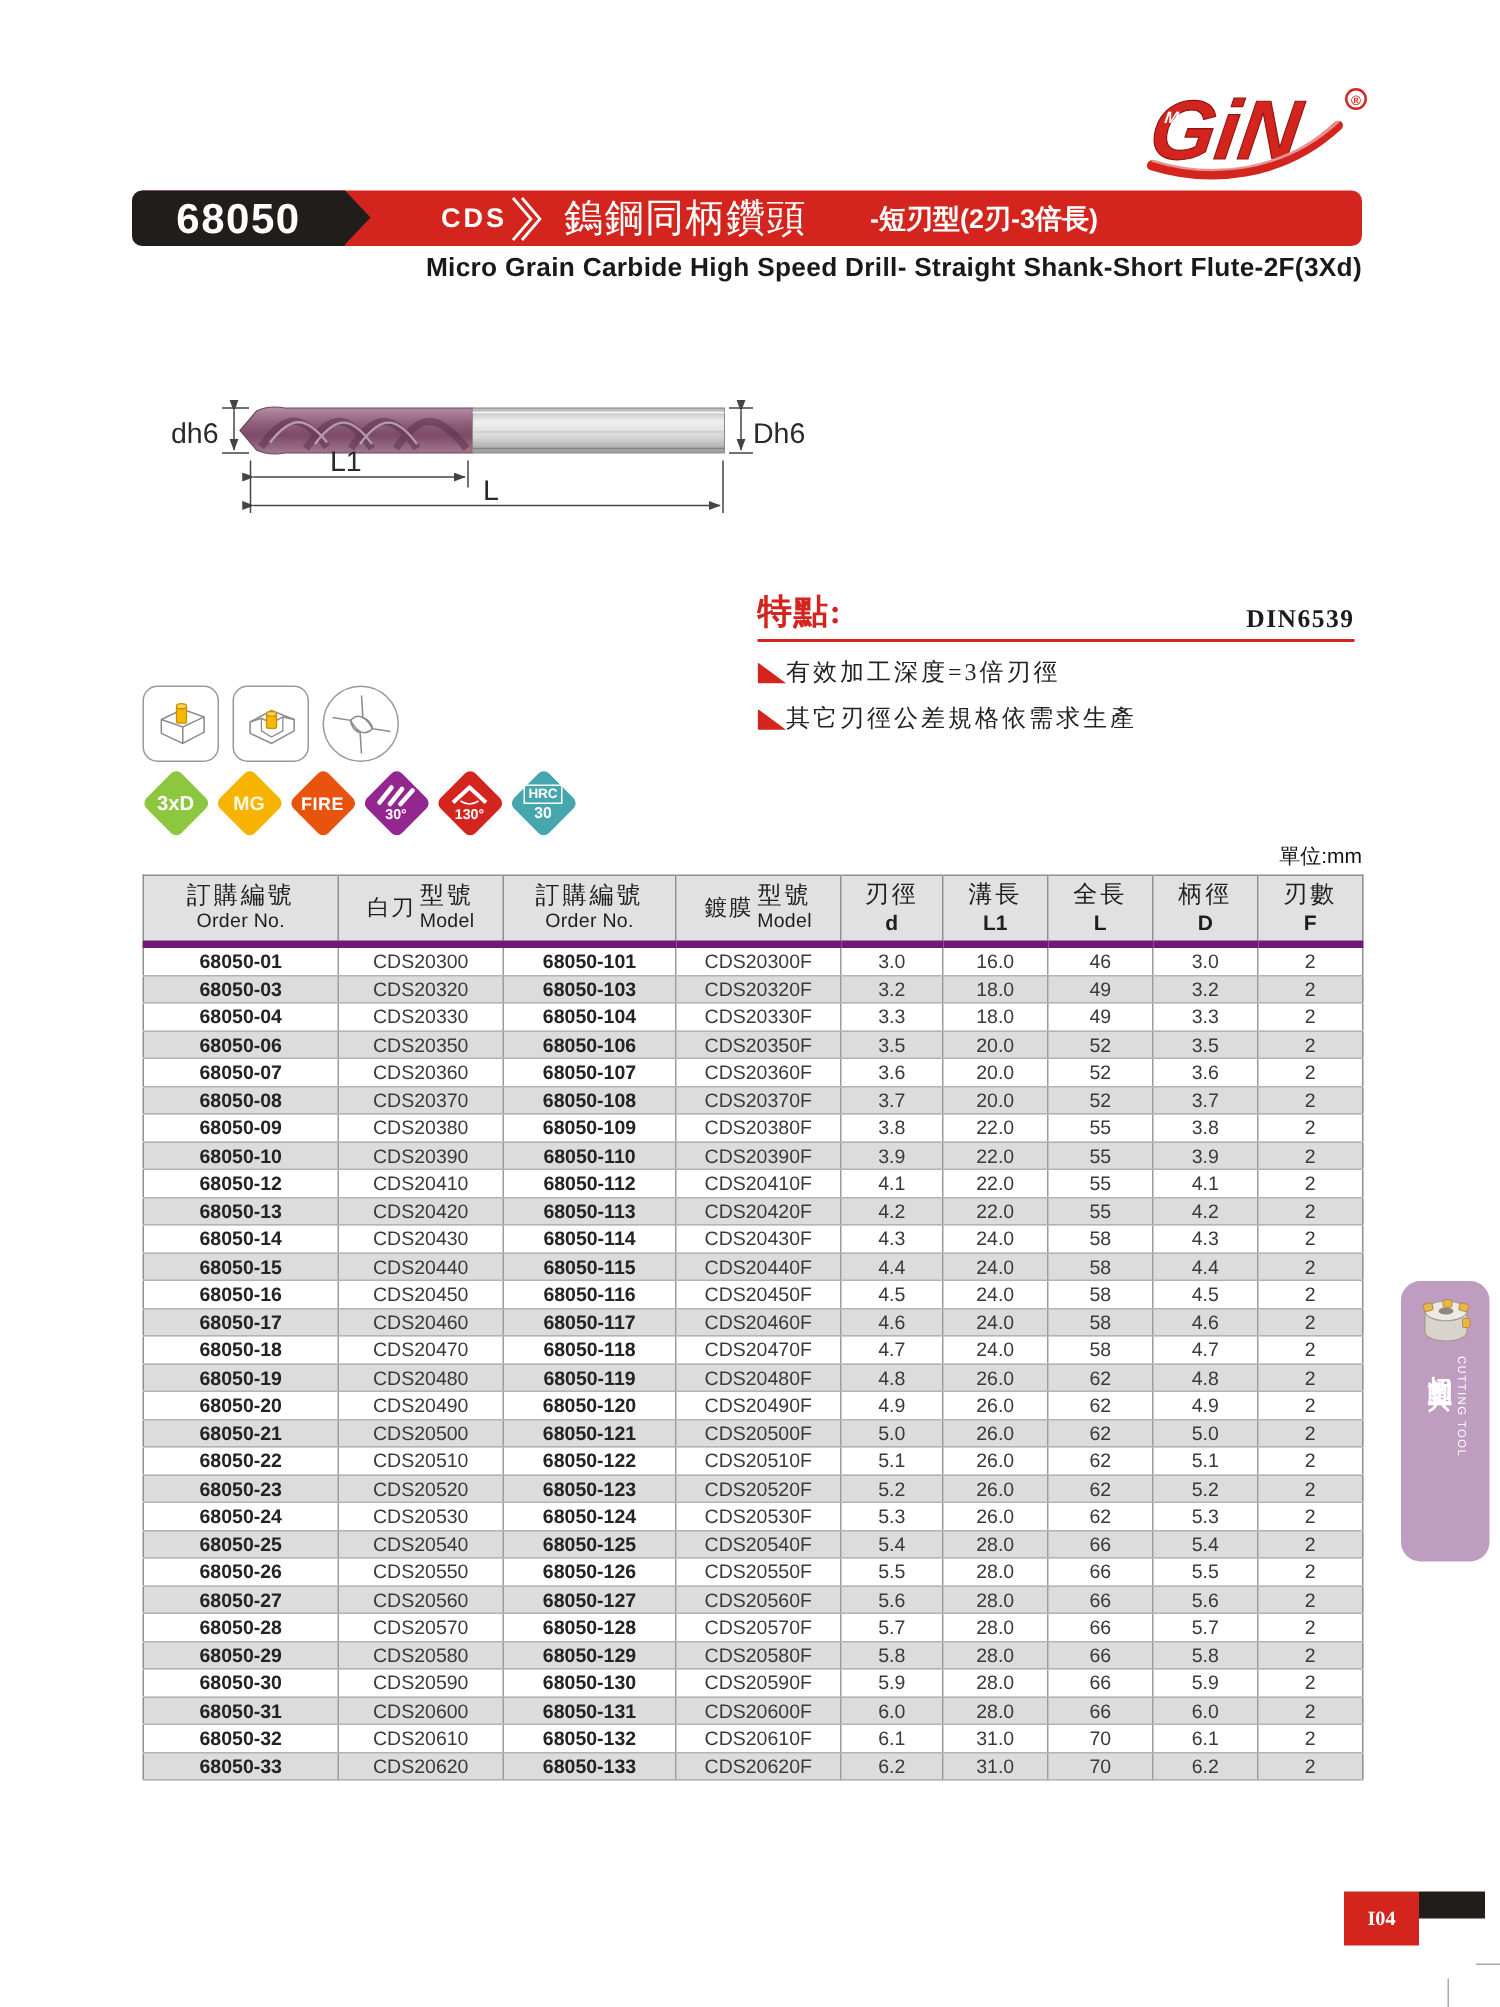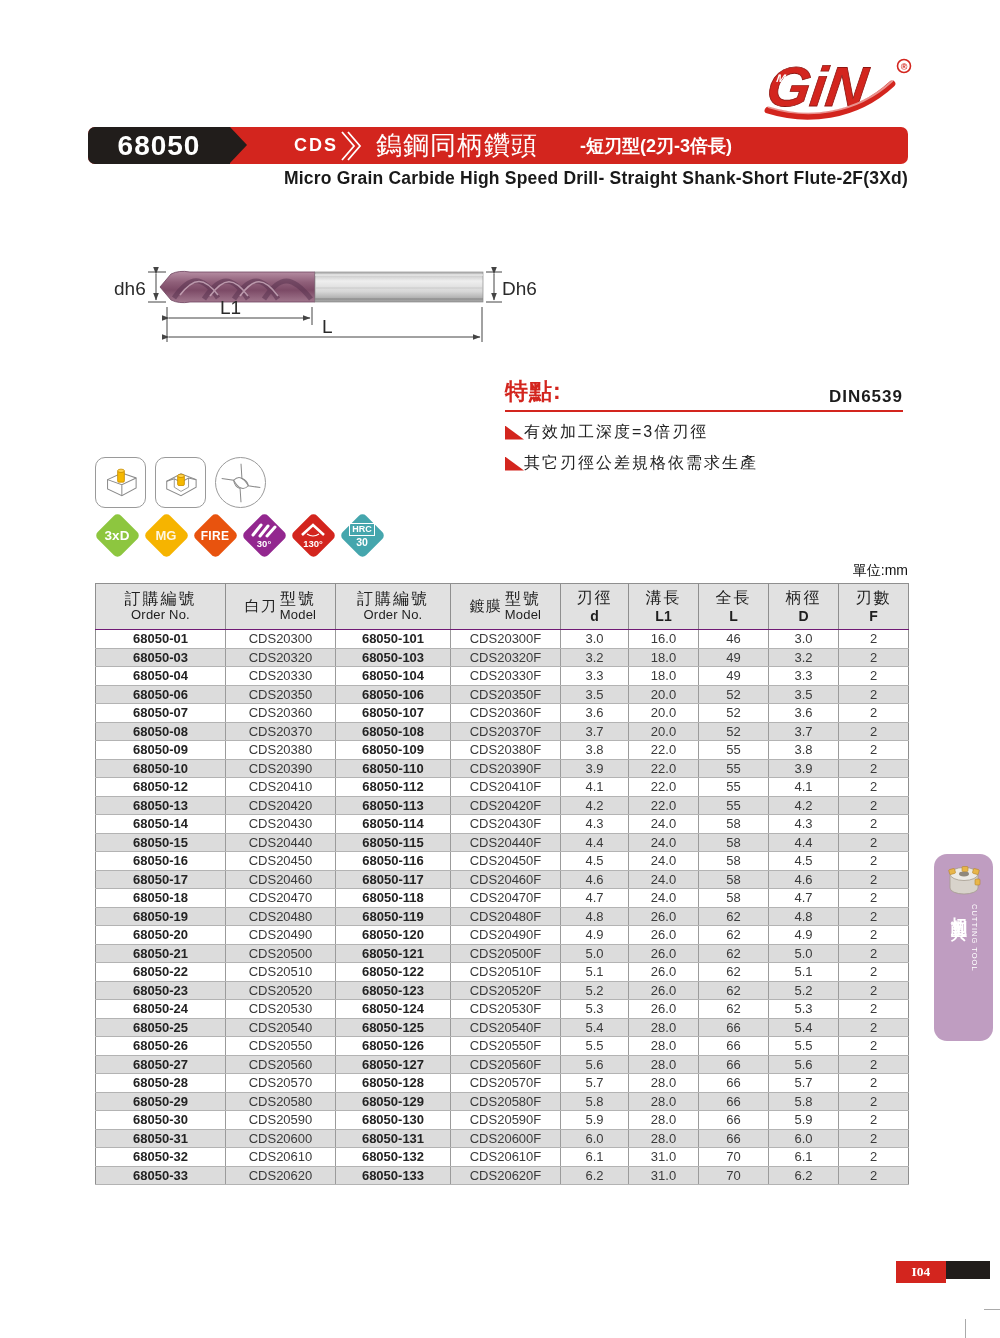--- a/index.html
+++ b/index.html
@@ -29,21 +29,21 @@
   .banner-title .zh-main { font-size:26px; font-weight:normal; letter-spacing:1px; }
   .banner-title .zh-sub { font-size:18px; font-weight:bold;margin-left:42px; }
 
   .subtitle { position:absolute; left:88px; top:168px; width:820px; text-align:right;
     font-size:17.5px; font-weight:bold; color:#191919; letter-spacing:.2px; }
 
   
   .diagram { position:absolute; left:100px; top:255px; }
 
   
-  .features { position:absolute; left:505px; top:376px; width:398px; }
+  .features { position:absolute; left:505px; top:392px; width:398px;font-family:Liberation Serif, serif; }
   .features-head { display:flex; justify-content:space-between; align-items:flex-end;
     border-bottom:2px solid #d3251e; padding-bottom:3px; }
   .features-title { color:#d3251e; font-size:23px; font-weight:bold; letter-spacing:1px; }
   .din { font-size:17px; font-weight:bold; color:#1c1c1c; letter-spacing:1px; }
   .feature-item { display:flex; align-items:center; margin-top:10px;
     font-size:16px; color:#222; letter-spacing:2px; }
   .tri { width:19px; height:14px; background:#d3251e; clip-path:polygon(0 0,100% 100%,0 100%); flex:none; }
 
   
   .proc-icons { position:absolute; left:95px; top:457px; display:flex; gap:9px; align-items:center; }
@@ -68,21 +68,21 @@
   .hrc-box { border:1.5px solid #fff; font-size:9px; padding:0 2px; line-height:11px; }
   .hrc-num { font-size:10.5px; margin-top:1px; }
 
   .unit-note { position:absolute; left:88px; top:562px; width:820px; text-align:right;
     font-size:14px; color:#111; }
 
   
   table.spec { position:absolute; left:95px; top:583px; width:813px; border-collapse:collapse;
     table-layout:fixed; border:1px solid #8f8f8f; }
   .spec th { background:#e1e1e1; height:46px; vertical-align:middle; font-weight:normal;
-    border-right:1px solid #8f8f8f; border-bottom:1px solid #701a75; color:#1e1e1e; }
+    border-right:1px solid #8f8f8f; border-bottom:5px solid #701a75; color:#1e1e1e; }
   .spec th:last-child, .spec td:last-child { border-right:none; }
   .spec td { height:17.5px; line-height:17.5px; padding:0; text-align:center; font-size:13px;
     color:#3a3a3a; border-right:1px solid #9b9b9b; border-bottom:1px solid #b3b3b3; }
   .spec tbody tr:nth-child(even) td { background:#dcdcdc; }
   .spec td.b { font-weight:bold; color:#232323; }
   .h-stack { display:flex; flex-direction:column; align-items:center; line-height:1.15; }
   .h-zh { font-size:16px; letter-spacing:2px; }
   .h-en { font-size:13px; letter-spacing:.2px; }
   .h-sym { font-size:14px; font-weight:bold; }
   .h-combo { display:flex; align-items:center; justify-content:center; gap:3px; }
@@ -91,21 +91,21 @@
   
   .side-tab { position:absolute; left:934px; top:854px; width:59px; height:187px;
     background:#bf9dc1; border-radius:13px; display:flex; flex-direction:column; align-items:center;
     padding-top:9px; }
   .tab-texts { display:flex; flex-direction:row; align-items:flex-start; margin-top:5px; }
   .tab-zh { writing-mode:vertical-rl; color:#fff; font-size:16px; letter-spacing:3px; font-weight:bold; }
   .tab-en { writing-mode:vertical-rl; color:#fff; font-size:7.5px; letter-spacing:1px; margin-left:1px; }
 
   
   .page-code { position:absolute; left:896px; top:1261px; display:flex; }
-  .pc-red { width:50px; height:22px; background:#d3251e; color:#fff; font-weight:bold; font-size:13.5px;
+  .pc-red { width:50px; height:36px; background:#d3251e; color:#fff; font-weight:bold; font-size:13.5px;
     font-family:"Liberation Serif","DejaVu Serif",serif; display:flex; align-items:center; justify-content:center; }
   .pc-black { width:44px; height:18px; background:#211d1b; }
 
   .mark-h { position:absolute; left:984px; top:1309px; width:16px; height:1px; background:#aaa; }
   .mark-v { position:absolute; left:965px; top:1319px; width:1px; height:19px; background:#aaa; }
 </style>
 </head>
 <body>
 
 <div class="page">

